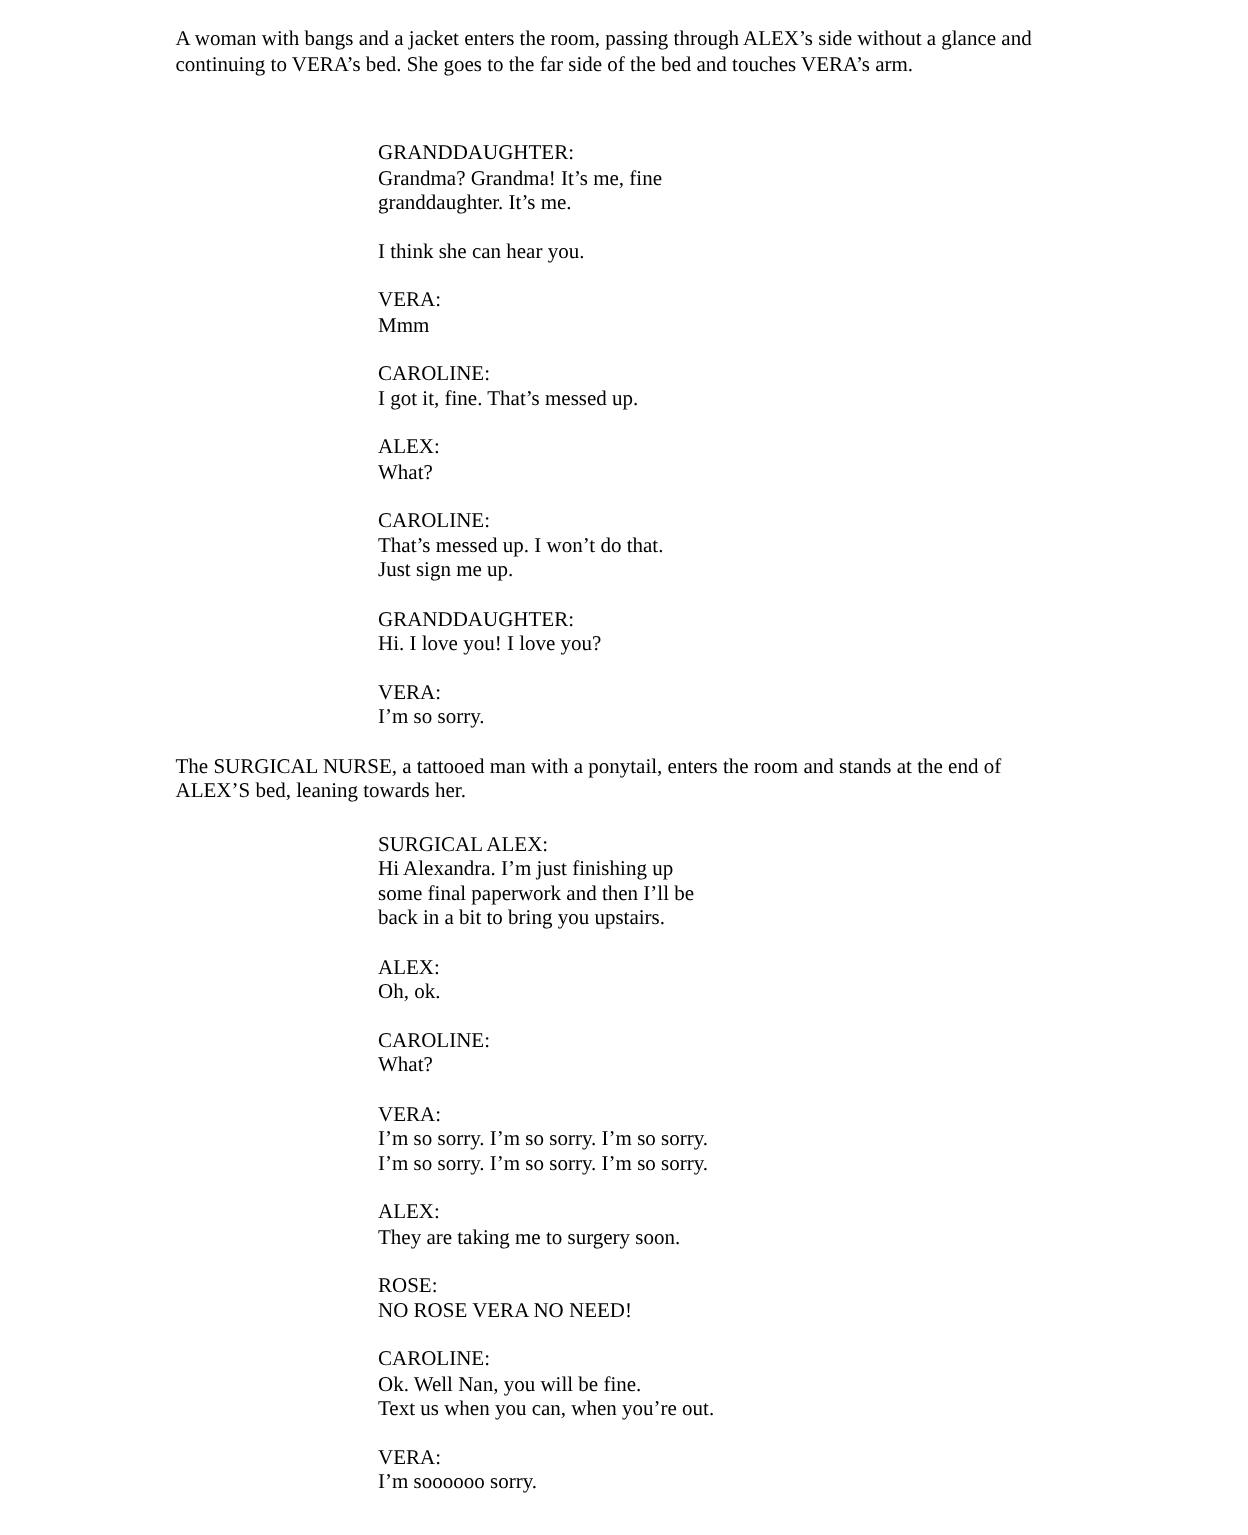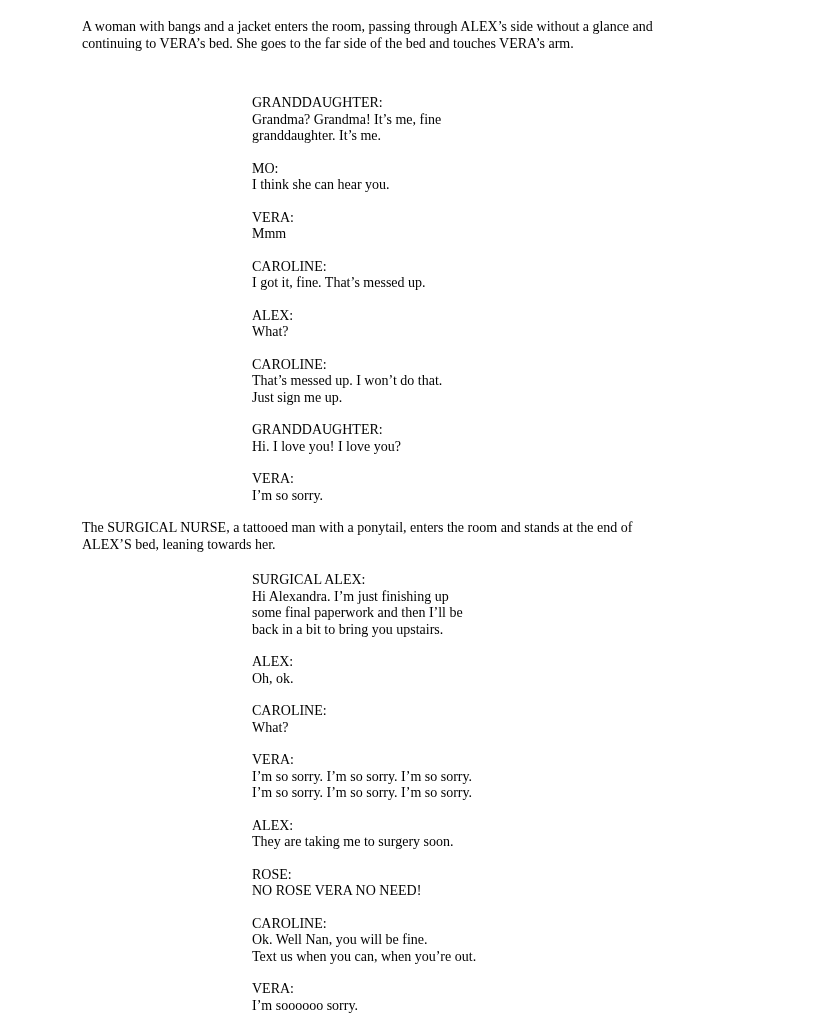--- a/index.html
+++ b/index.html
@@ -14,21 +14,21 @@
     background: #ffffff;
     color: #000000;
     font-family: "Liberation Serif", "DejaVu Serif", serif;
     font-size: 14px;
     line-height: 16.5px;
     box-sizing: border-box;
     padding-top: 19px;
     overflow: hidden;
   }
   .action {
-    margin: 0 0 16px 82px;
+    margin: 0 0 16px 117px;
     width: 624px;
     white-space: pre-line;
     font-family: Liberation Serif, serif;
   }
   .action.action-1 {
     margin-bottom: 43px;
   }
   .action.action-2 {
     margin-bottom: 19px;
   }
@@ -49,21 +49,20 @@
 <div class="page">
   <div class="content" id="script-container">
       <p class="action action-1">A woman with bangs and a jacket enters the room, passing through ALEX’s side without a glance and
 continuing to VERA’s bed. She goes to the far side of the bed and touches VERA’s arm.</p>
       <div class="dialogue-block">
         <div class="character">GRANDDAUGHTER:</div>
         <div class="dialogue">Grandma? Grandma! It’s me, fine
 granddaughter. It’s me.</div>
       </div>
       <div class="dialogue-block">
-        <div class="character">MO:</div>
         <div class="dialogue">I think she can hear you.</div>
       </div>
       <div class="dialogue-block">
         <div class="character">VERA:</div>
         <div class="dialogue">Mmm</div>
       </div>
       <div class="dialogue-block">
         <div class="character">CAROLINE:</div>
         <div class="dialogue">I got it, fine. That’s messed up.</div>
       </div>

